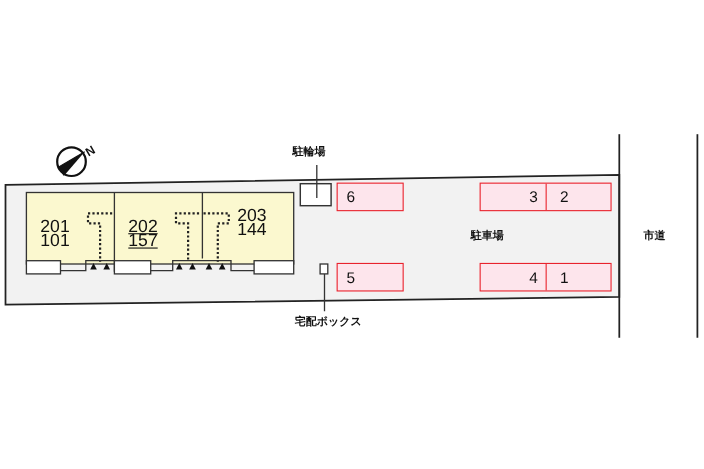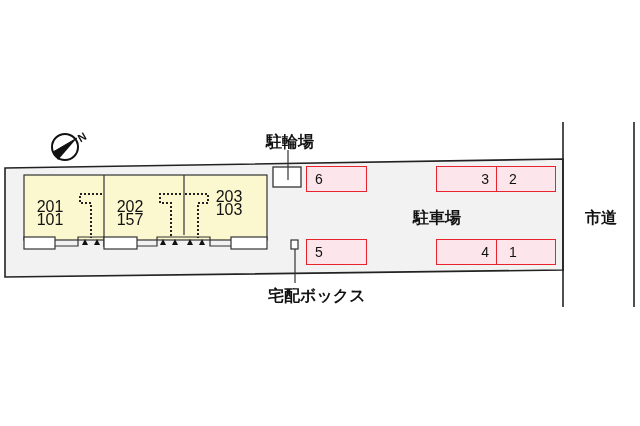--- a/index.html
+++ b/index.html
@@ -6,21 +6,21 @@
     body { width: 640px; height: 426px; position: relative; overflow: hidden;
            font-family: "DejaVu Sans", "Liberation Sans", sans-serif; }
     #canvas { position: absolute; left: 0; top: 0; }
     .lbl { position: absolute; color: #111; white-space: nowrap; line-height: 1; }
     .unit-num { position: absolute; font-family: "Liberation Sans", sans-serif; font-size: 16px;
                 color: #111; text-align: center; line-height: 13px; width: 40px; }
     .slot { position: absolute; box-sizing: border-box; border: 1.5px solid #e8232d; background: #fde5ec; }
     .slot-half { position: absolute; top: 0; bottom: 0; box-sizing: border-box; }
     .slot-num { position: absolute; top: 50%; transform: translateY(-50%);
                 font-family: "Liberation Sans", sans-serif; font-size: 14px; color: #111; line-height: 1; }
-    .place-label { font-family: "DejaVu Sans", sans-serif; font-size: 16px; font-weight: bold; letter-spacing: 0px; }
+    .place-label { font-family: "DejaVu Sans", sans-serif; font-size: 10px; font-weight: bold; letter-spacing: 0px; }
   </style>
 </head>
 <body>
 
 <svg id="canvas" width="640" height="426" viewBox="0 0 640 426" xmlns="http://www.w3.org/2000/svg">
 
   <polygon points="5,168 563,159 563,270 5,277" fill="#f2f2f2" stroke="#222" stroke-width="1.6"></polygon>
 
   <line x1="563" y1="122" x2="563" y2="307" stroke="#222" stroke-width="1.6"></line>
   <line x1="634" y1="122" x2="634" y2="307" stroke="#222" stroke-width="1.6"></line>
@@ -64,31 +64,31 @@
     <polygon points="53,152 77,138 58,160" fill="#111"></polygon>
     <line x1="53" y1="152" x2="77" y2="138" stroke="#111" stroke-width="1"></line>
     <text x="78" y="141" font-family="Liberation Sans, sans-serif" font-size="11" font-weight="bold" fill="#111" transform="rotate(-30 82 137)">N</text>
   </g>
 </svg>
 
 <div class="unit-num" style="left:30px; top:200px;">
   <div>201</div>
   <div>101</div>
 </div>
-<div class="unit-num" style="left:110px; top:200px;">
+<div class="unit-num" style="left:110px; top:200px;text-decoration:underline;">
   <div>202</div>
   <div>157</div>
 </div>
 <div class="unit-num" style="left:209px; top:190px;">
   <div>203</div>
-  <div>103</div>
+  <div>144</div>
 </div>
 
 <div class="lbl place-label" style="left:266px; top:134px;">駐輪場</div>
-<div class="lbl place-label" style="left:397px; top:210px;padding-left:16px;">駐車場</div>
+<div class="lbl place-label" style="left:412px; top:210px;padding-left:16px;">駐車場</div>
 <div class="lbl place-label" style="left:268px; top:288px;">宅配ボックス</div>
 <div class="lbl place-label" style="left:585px; top:210px;text-align:right;">市道</div>
 
 <div class="slot" style="left:306px; top:166px; width:61px; height:26px;">
   <span class="slot-num" style="left:8px;">6</span>
 </div>
 <div class="slot" style="left:306px; top:239px; width:61px; height:26px;">
   <span class="slot-num" style="left:8px;">5</span>
 </div>
 

